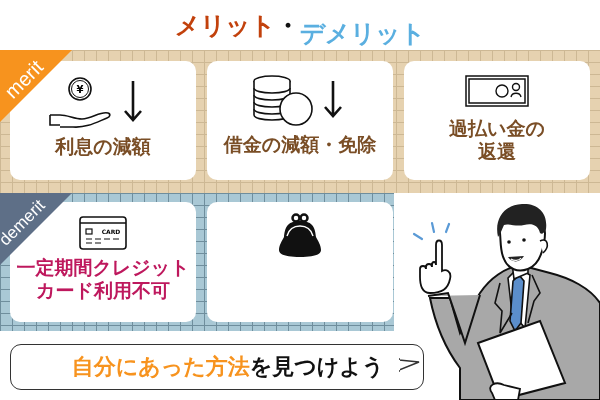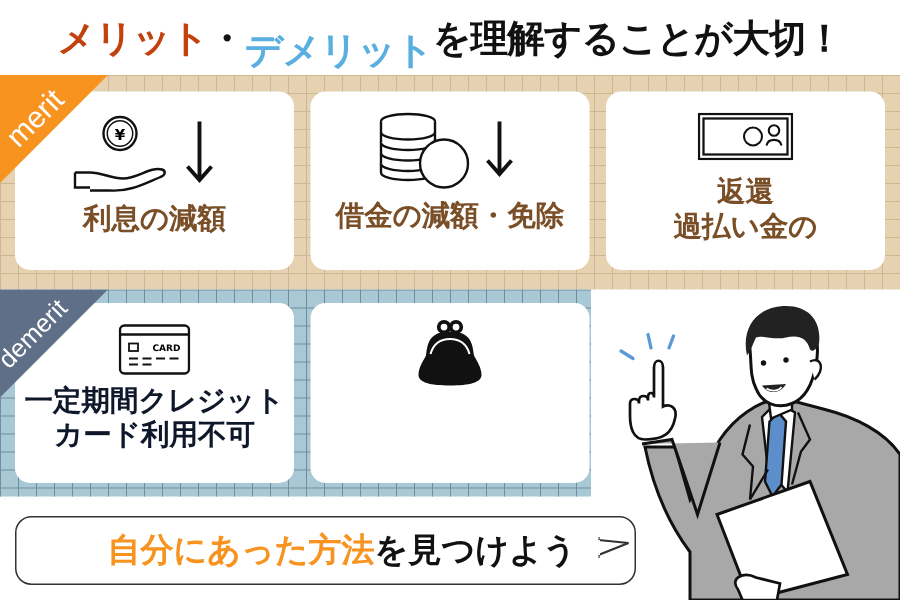--- a/index.html
+++ b/index.html
@@ -10,21 +10,21 @@
   .title .k{color:#111;}
   .merit-band{position:absolute;left:0;top:50px;width:600px;height:143px;background-color:#e6d2b0;
     background-image:linear-gradient(#cdb894 1px,transparent 1px),linear-gradient(90deg,#cdb894 1px,transparent 1px);
     background-size:12px 12px;}
   .demerit-band{position:absolute;left:0;top:193px;width:394px;height:138px;background-color:#a9c8d5;
     background-image:linear-gradient(#6f8e9d 1px,transparent 1px),linear-gradient(90deg,#6f8e9d 1px,transparent 1px);
     background-size:12px 12px;}
   .card{position:absolute;background:#fff;border-radius:10px;display:flex;flex-direction:column;align-items:center;justify-content:flex-start;}
   .card .lbl{font-weight:bold;text-align:center;line-height:1.22;}
   .merit .lbl{color:#7a4e26;font-size:19px;}
-  .demerit .lbl{color:#0f172a;font-size:19px;}
+  .demerit .lbl{color:#be185d;font-size:19px;}
   .ribbon{position:absolute;overflow:hidden;}
   .ribbon-m{left:0;top:50px;width:72px;height:72px;}
   .ribbon-m::before{content:"";position:absolute;left:0;top:0;width:0;height:0;border-top:72px solid #f7931e;border-right:72px solid transparent;}
   .ribbon-d{left:0;top:193px;width:72px;height:72px;}
   .ribbon-d::before{content:"";position:absolute;left:0;top:0;width:0;height:0;border-top:72px solid #5e6f87;border-right:72px solid transparent;}
   .ribbon span{position:absolute;color:#fff;font-size:17px;font-family:"Liberation Sans",sans-serif;transform:rotate(-45deg);transform-origin:center;}
   .ribbon-m span{left:2px;top:18px;font-size:20px;}
   .ribbon-d span{left:-6px;top:20px;font-size:17px;}
   .bubble{position:absolute;left:10px;top:344px;width:390px;height:44px;border:1.5px solid #333;border-radius:11px;background:#fff;display:flex;align-items:center;justify-content:center;font-weight:bold;font-size:22px;padding-left:22px;}
   .bubble .o{color:#f7931e;}
@@ -32,21 +32,20 @@
   .tail{position:absolute;left:399px;top:356px;}
   .man{position:absolute;left:400px;top:193px;width:200px;height:207px;}
 </style>
 </head>
 <body>
 
 <div class="title">
   <span class="o">メリット</span>
   <span class="k">・</span>
   <span class="b">デメリット</span>
-  <span class="k">を理解することが大切！</span>
 </div>
 
 <div class="merit-band"></div>
 <div class="demerit-band"></div>
 
 <div class="card merit" style="left:10px;top:61px;width:186px;height:119px;">
   <svg width="110" height="56" viewBox="0 0 110 56" style="margin-top:12px;">
     <circle cx="32" cy="16" r="11" fill="none" stroke="#111" stroke-width="1.6"></circle>
     <circle cx="32" cy="16" r="8.5" fill="none" stroke="#111" stroke-width="1"></circle>
     <text x="32" y="20" font-size="10" text-anchor="middle" font-family="DejaVu Sans, sans-serif" font-weight="bold">¥</text>
@@ -71,22 +70,22 @@
 
 <div class="card merit" style="left:404px;top:61px;width:186px;height:119px;">
   <svg width="64" height="32" viewBox="0 0 64 32" style="margin-top:14px;">
     <rect x="1" y="1" width="62" height="30" fill="#fff" stroke="#111" stroke-width="1.5"></rect>
     <rect x="4" y="4" width="56" height="24" fill="#fff" stroke="#111" stroke-width="1.5"></rect>
     <circle cx="37" cy="16" r="6" fill="none" stroke="#111" stroke-width="1.4"></circle>
     <circle cx="51" cy="12" r="3.5" fill="none" stroke="#111" stroke-width="1.4"></circle>
     <path d="M46 22 c1 -5 9 -5 10 0" fill="none" stroke="#111" stroke-width="1.4"></path>
   </svg>
   <div class="lbl" style="margin-top:10px;">
+    <div>過払い金の</div>
     <div>返還</div>
-    <div>過払い金の</div>
   </div>
 </div>
 
 <div class="ribbon ribbon-m">
   <span>merit</span>
 </div>
 
 <div class="card demerit" style="left:10px;top:202px;width:186px;height:120px;">
   <svg width="48" height="34" viewBox="0 0 48 34" style="margin-top:14px;">
     <rect x="1" y="1" width="46" height="32" rx="3" fill="#fff" stroke="#111" stroke-width="1.6"></rect>

